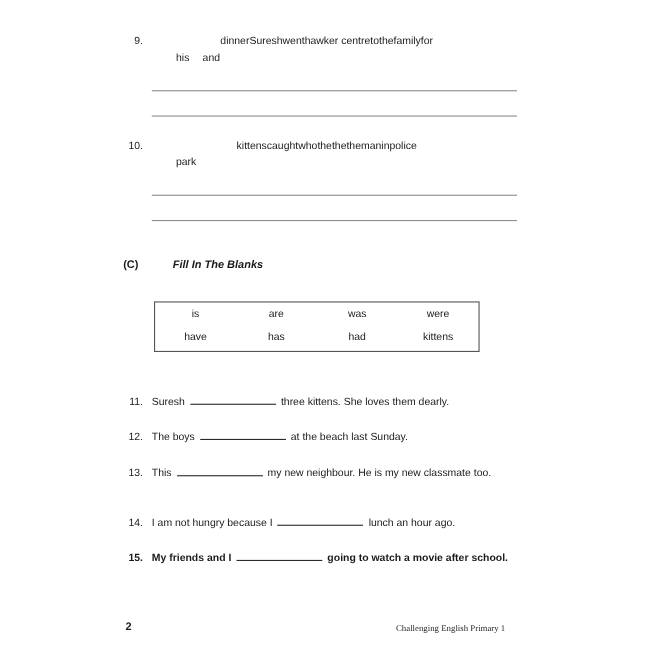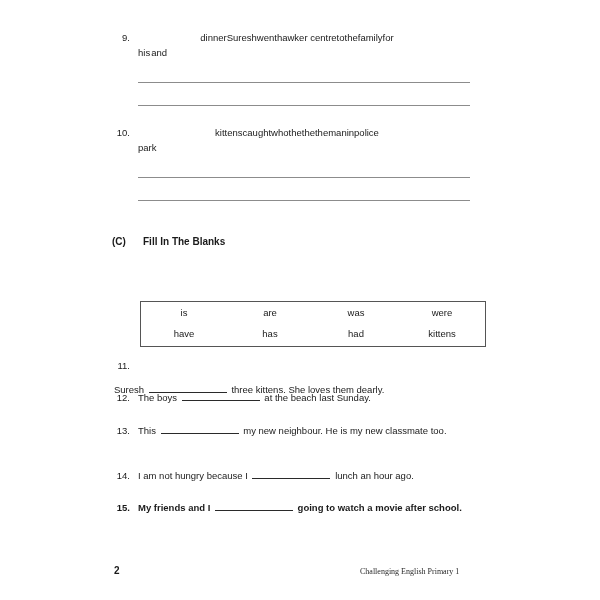--- a/index.html
+++ b/index.html
@@ -49,21 +49,22 @@
   .scramble .line1 {
     display: flex;
     justify-content: center;
     width: 318px;
   }
   .scramble .line1 .w {
     white-space: pre;
   }
   .scramble .line2 {
     display: flex;
-    gap: 1px;
+    gap: 12px;
+    margin-left: 22px;
   }
 
   
   .answer-line {
     position: absolute;
     height: 0;
     border-bottom: 1px solid #8c8c8c;
   }
 
   
@@ -73,21 +74,22 @@
     align-items: flex-start;
   }
   .section-letter {
     font-size: 10px;
     font-weight: bold;
     line-height: 15px;
     width: 22px;
     flex: 0 0 22px;
   }
   .section-texts {
-    margin-left: 9px;
+    margin-left: 23px;
+    font-style: italic;
   }
   .section-title {
     font-size: 10px;
     font-weight: bold;
     line-height: 15px;
   }
   .section-instruction {
     font-size: 9.5px;
     line-height: 15px;
     margin-top: 4px;
@@ -197,36 +199,36 @@
   <div class="answer-line" style="left:138px; top:177px; width:332px;"></div>
   <div class="answer-line" style="left:138px; top:200px; width:332px;"></div>
 
   <div class="section" style="left:112px; top:234px;">
     <div class="section-letter">(C)</div>
     <div class="section-texts">
       <div class="section-title">Fill In The Blanks</div>
     </div>
   </div>
 
-  <div class="word-box" style="left:140px; top:301px; width:346px; height:46px;">
+  <div class="word-box" style="left:140px; top:274px; width:296px; height:46px;">
     <div class="word-box-row">
       <div class="word-cell">is</div>
       <div class="word-cell">are</div>
       <div class="word-cell">was</div>
       <div class="word-cell">were</div>
     </div>
     <div class="word-box-row">
       <div class="word-cell">have</div>
       <div class="word-cell">has</div>
       <div class="word-cell">had</div>
       <div class="word-cell">kittens</div>
     </div>
   </div>
 
-  <div class="fib" style="left:106px; top:358px;flex-direction:column;">
+  <div class="fib" style="left:106px; top:358px;">
     <div class="q-num">11.</div>
     <div class="fib-text">
       <span>Suresh</span>
       <span class="blank blank-w1"></span>
       <span>three kittens.  She loves them dearly.</span>
     </div>
   </div>
 
   <div class="fib" style="left:106px; top:390px;">
     <div class="q-num">12.</div>

